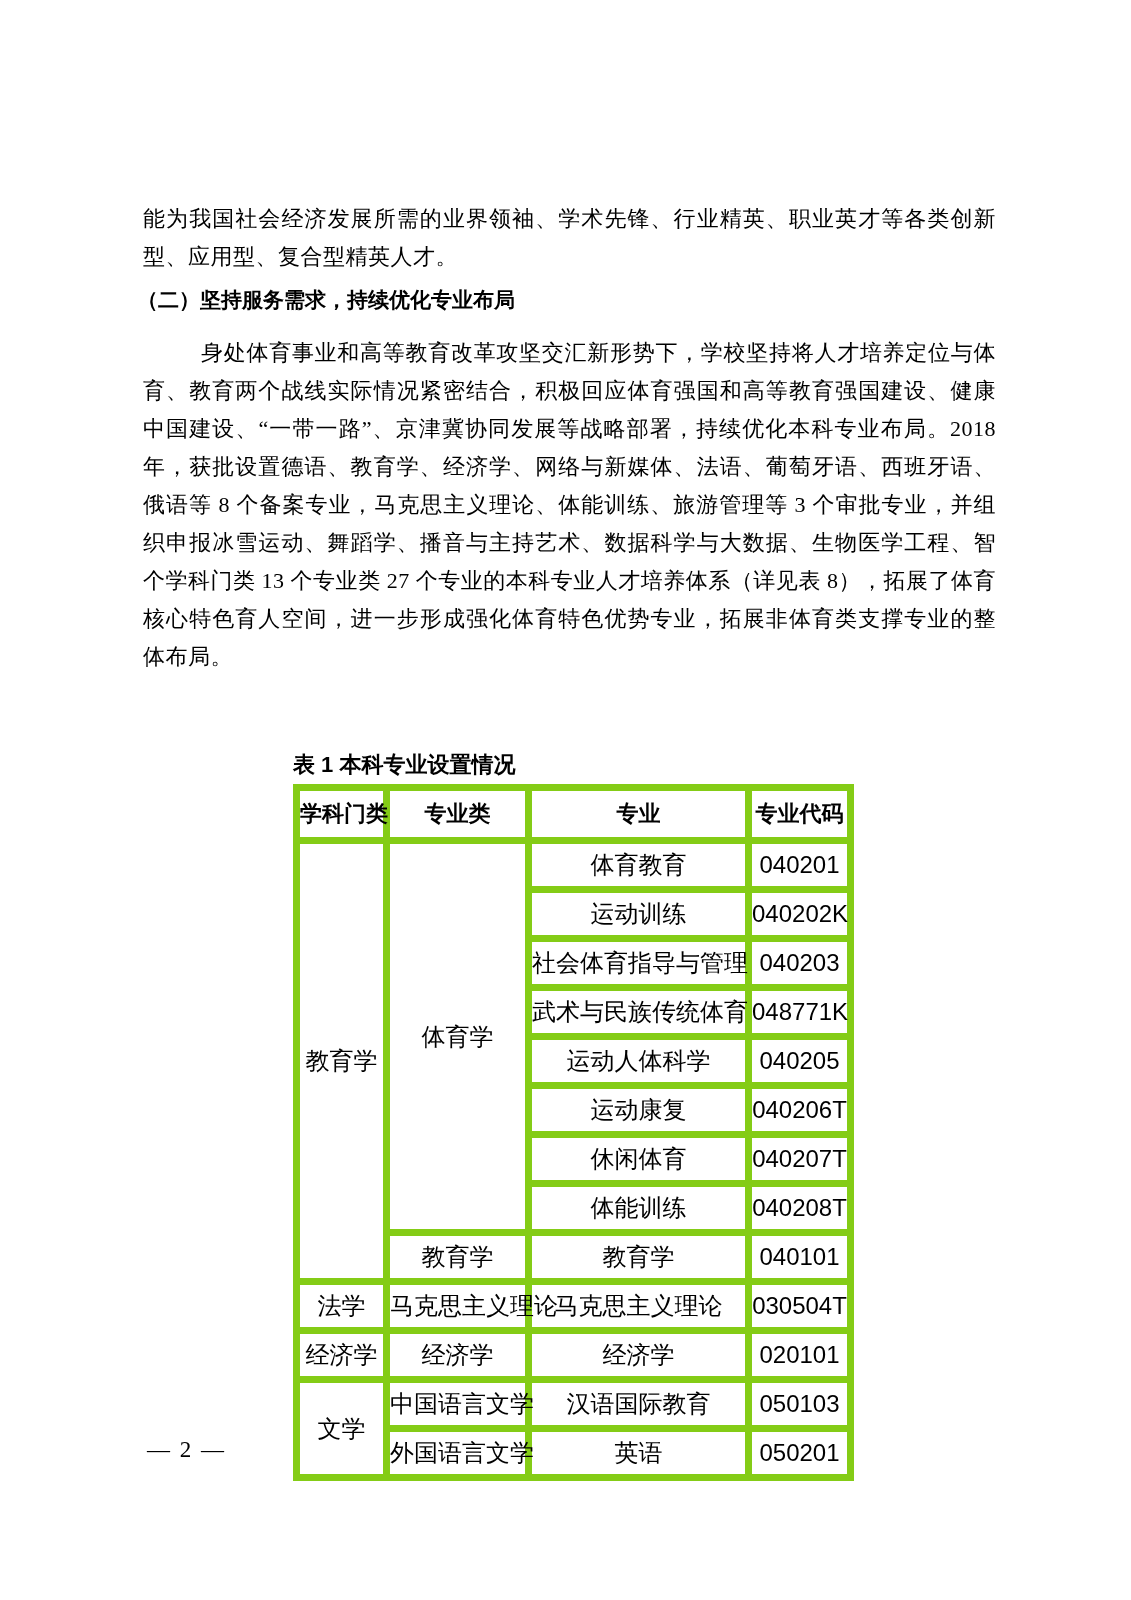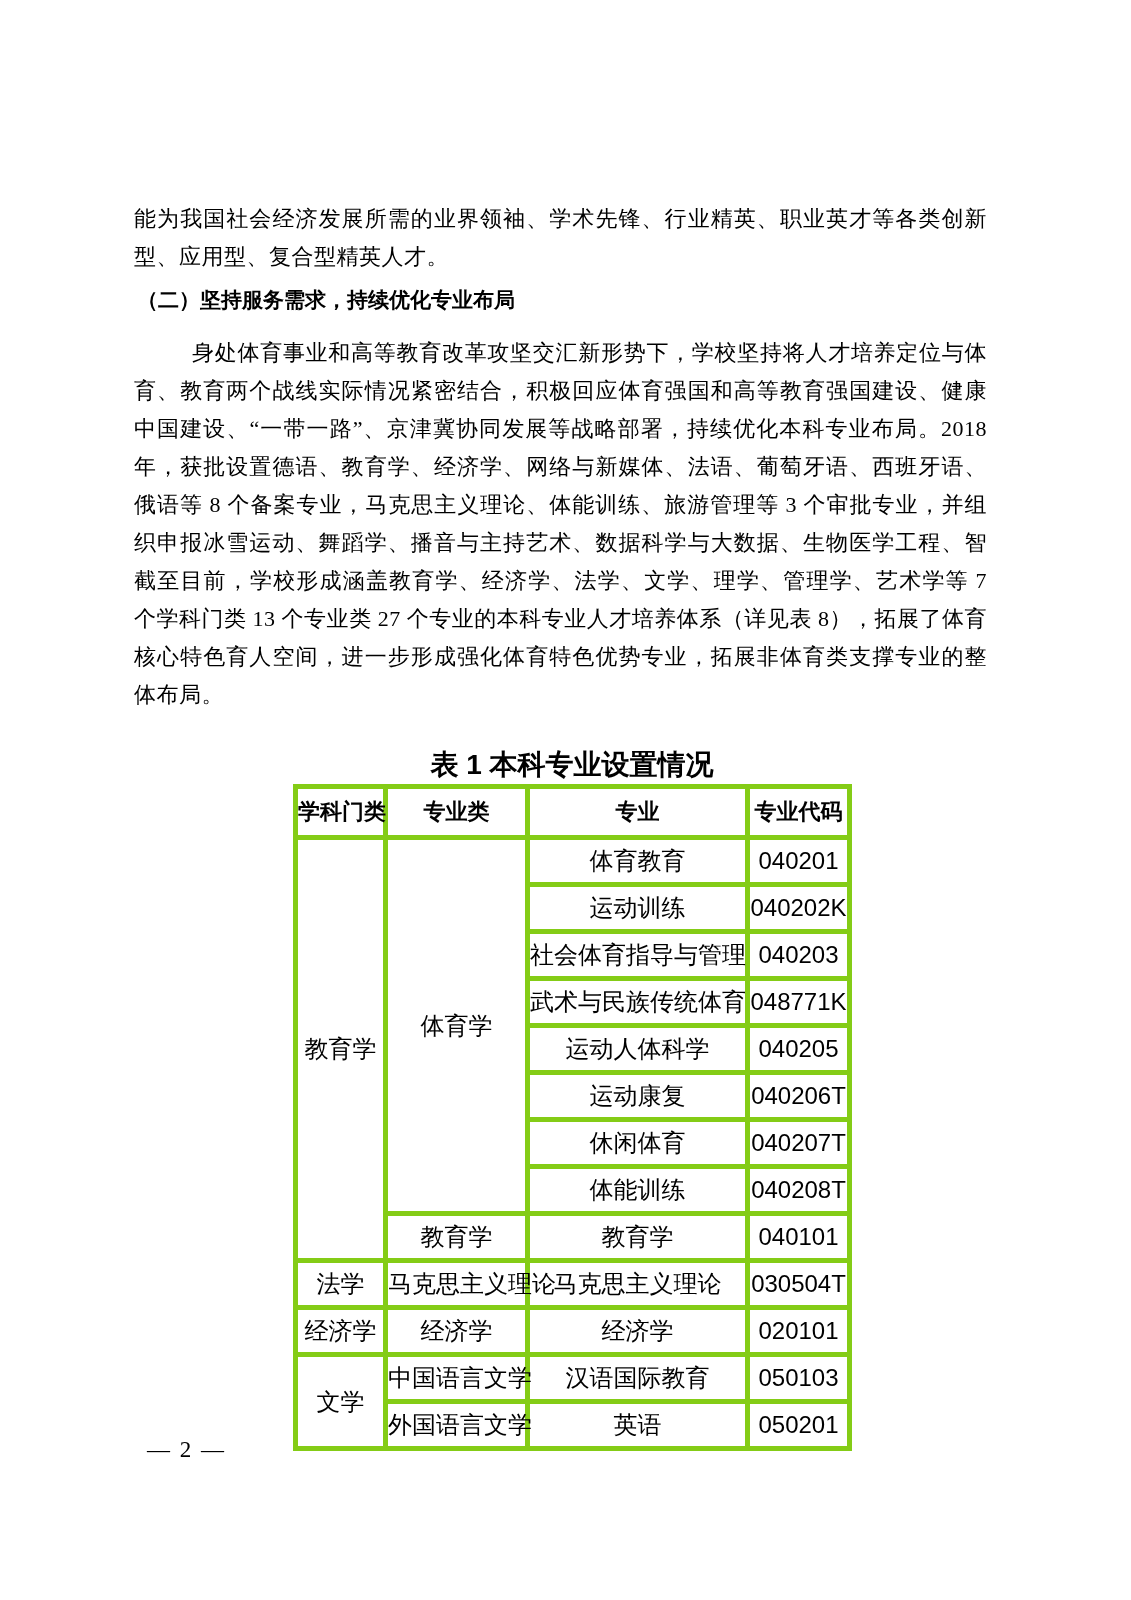--- a/index.html
+++ b/index.html
@@ -5,21 +5,21 @@
   html,body{margin:0;padding:0;}
   body{
     width:1131px;height:1600px;
     background:#ffffff;color:#000000;
     font-family:"Liberation Serif","DejaVu Serif",serif;
     position:relative;overflow:hidden;
   }
   .page{position:absolute;left:0;top:0;width:1131px;height:1600px;}
 
   
-  .textcol{position:absolute;left:134px;width:853px;}
+  .textcol{position:absolute;left:143px;width:853px;}
   .line{
     height:38px;line-height:38px;font-size:22px;
     text-align:justify;text-align-last:justify;
     white-space:nowrap;letter-spacing:0.5px;
   }
   .line.para-end{text-align:right;text-align-last:left;}
   #intro-para{top:200px;}
   #body-para{top:334px;}
   #body-para .line:first-child{text-indent:58px;}
 
@@ -27,33 +27,33 @@
   #section-heading{
     position:absolute;left:137px;top:279px;width:853px;
     font-family:"Liberation Sans","DejaVu Sans",sans-serif;
     font-weight:bold;font-size:21px;line-height:42px;
     white-space:nowrap;
   }
 
   
   #table-title{
     position:absolute;left:293px;top:749px;width:558px;
-    text-align:center;
+    text-align:left;
     font-family:"Liberation Sans","DejaVu Sans",sans-serif;
-    font-weight:bold;font-size:28px;line-height:32px;
+    font-weight:bold;font-size:22px;line-height:32px;
   }
 
   
   #specialty-table{
     position:absolute;left:293px;top:784px;width:558px;
     border-collapse:collapse;table-layout:fixed;
     border:2px solid #000;
   }
   #specialty-table th,#specialty-table td{
-    border:5px solid #84cc16;
+    border:7px solid #84cc16;
     text-align:center;vertical-align:middle;
     padding:0;white-space:nowrap;overflow:visible;
   }
   #specialty-table thead th{
     height:46px;
     font-family:"Liberation Sans","DejaVu Sans",sans-serif;
     font-weight:bold;font-size:22px;
   }
   #specialty-table tbody td{
     height:42px;font-size:24px;
@@ -82,21 +82,20 @@
 
   <div id="section-heading">（二）坚持服务需求，持续优化专业布局</div>
 
   <div id="body-para" class="textcol">
       <div class="line">身处体育事业和高等教育改革攻坚交汇新形势下，学校坚持将人才培养定位与体</div>
       <div class="line">育、教育两个战线实际情况紧密结合，积极回应体育强国和高等教育强国建设、健康</div>
       <div class="line">中国建设、“一带一路”、京津冀协同发展等战略部署，持续优化本科专业布局。2018</div>
       <div class="line">年，获批设置德语、教育学、经济学、网络与新媒体、法语、葡萄牙语、西班牙语、</div>
       <div class="line">俄语等 8 个备案专业，马克思主义理论、体能训练、旅游管理等 3 个审批专业，并组</div>
       <div class="line">织申报冰雪运动、舞蹈学、播音与主持艺术、数据科学与大数据、生物医学工程、智</div>
-      <div class="line">截至目前，学校形成涵盖教育学、经济学、法学、文学、理学、管理学、艺术学等 7</div>
       <div class="line">个学科门类 13 个专业类 27 个专业的本科专业人才培养体系（详见表 8），拓展了体育</div>
       <div class="line">核心特色育人空间，进一步形成强化体育特色优势专业，拓展非体育类支撑专业的整</div>
       <div class="line para-end">体布局。</div>
     </div>
 
   <div id="table-title">表 1 本科专业设置情况</div>
 
   <table id="specialty-table">
     <colgroup>
       <col class="w-col1">

